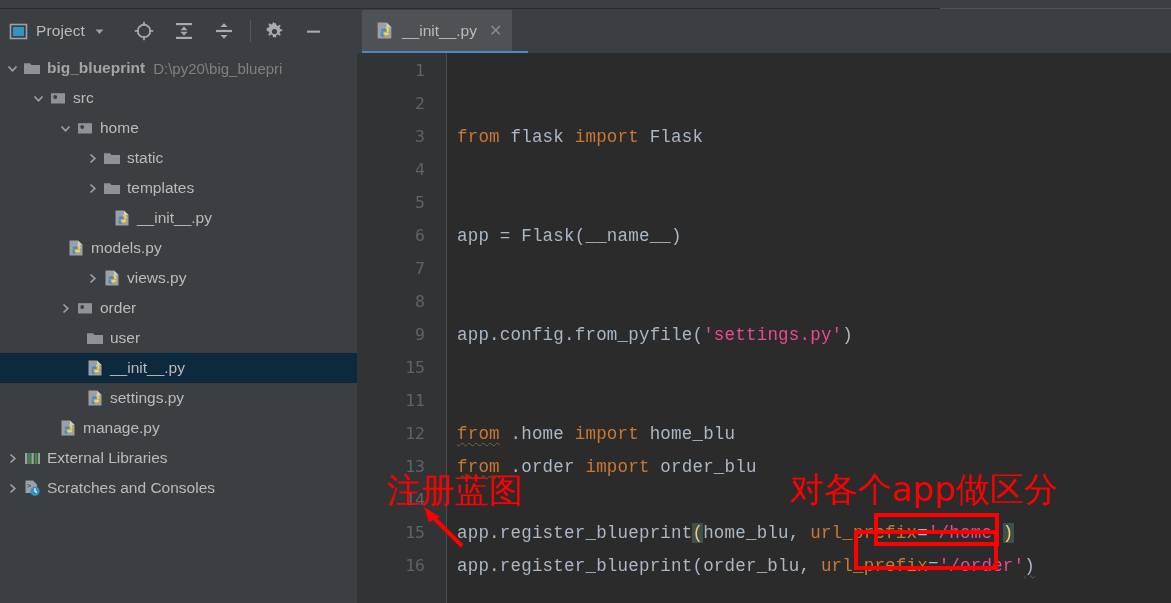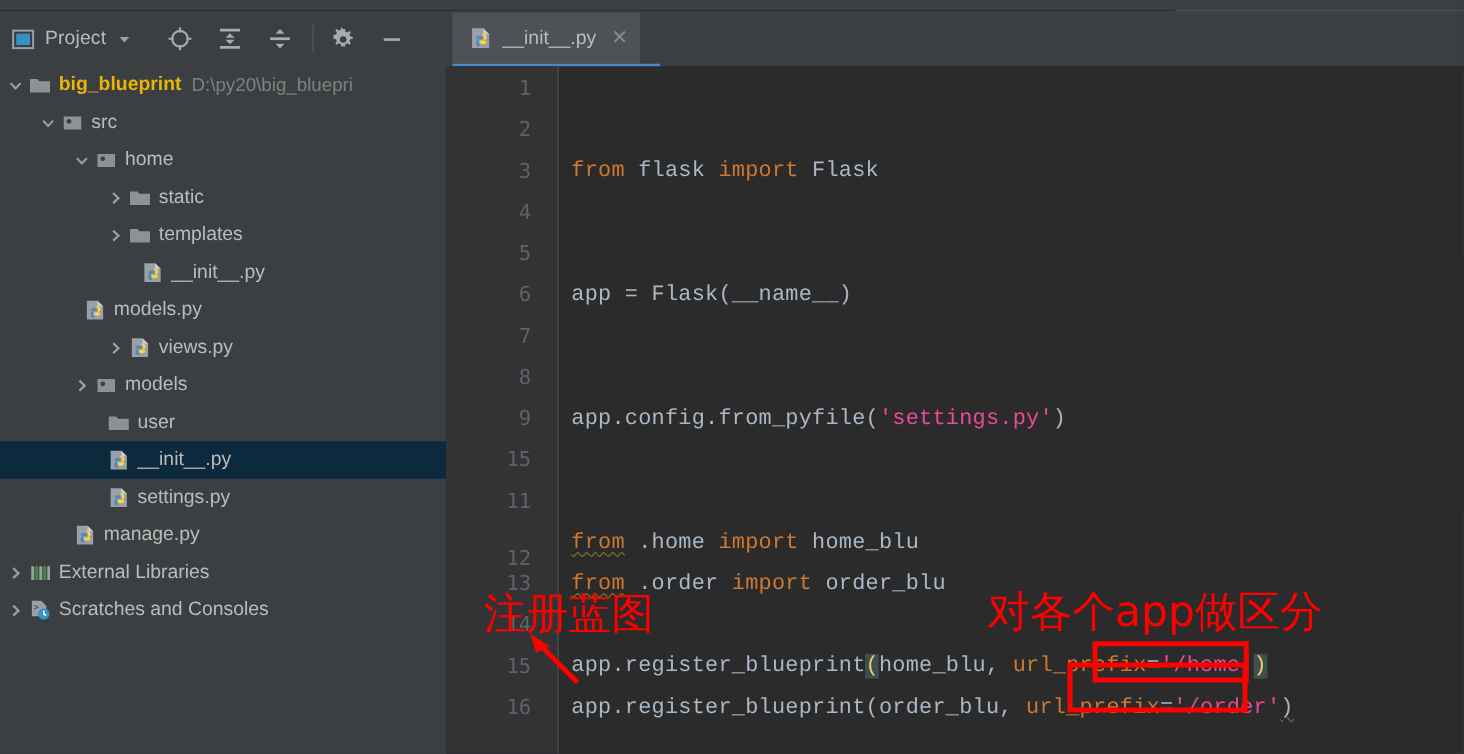--- a/index.html
+++ b/index.html
@@ -104,21 +104,21 @@
     display: flex; align-items: center; justify-content: center;
     flex: none;
   }
   .tree-icon {
     width: 22px; height: 30px;
     display: flex; align-items: center; justify-content: center;
     flex: none;
     margin-right: 4px;
   }
   .tree-label { flex: none; }
-  .tree-label.bold { font-weight: bold; color: #eab308; }
+  .tree-label.bold { font-weight: bold; color: #a3a3a3; }
   .tree-path {
     color: #808080;
     font-size: 15px;
     margin-left: 8px;
   }
 
   
   .tabbar {
     position: absolute;
     left: 357px; top: 9px;
@@ -429,21 +429,21 @@
         <svg width="13" height="13" viewBox="0 0 13 13">
             <path d="M4.5 2.5 L8.8 6.5 L4.5 10.5" fill="none" stroke="#9aa0a6" stroke-width="1.7"></path>
           </svg>
       </span>
       <span class="tree-icon">
         <svg width="18" height="16" viewBox="0 0 18 16">
             <path d="M2 3.2 L16 3.2 L16 13.5 L2 13.5 Z" fill="#8b9399"></path>
             <circle cx="6.2" cy="7" r="1.9" fill="#3c3f41"></circle>
           </svg>
       </span>
-      <span class="tree-label">models</span>
+      <span class="tree-label">order</span>
     </div>
 
     <div class="tree-row" style="padding-left:84px;">
       <span class="tree-icon">
         <svg width="18" height="16" viewBox="0 0 18 16">
             <path d="M1 3.2 L7 3.2 L8.4 5 L17 5 L17 14 L1 14 Z" fill="#8b9399"></path>
           </svg>
       </span>
       <span class="tree-label">user</span>
     </div>
@@ -544,21 +544,21 @@
       <div class="gutter-line" style="top:41px;">2</div>
       <div class="gutter-line" style="top:74px;">3</div>
       <div class="gutter-line" style="top:107px;">4</div>
       <div class="gutter-line" style="top:140px;">5</div>
       <div class="gutter-line" style="top:173px;">6</div>
       <div class="gutter-line" style="top:206px;">7</div>
       <div class="gutter-line" style="top:239px;">8</div>
       <div class="gutter-line" style="top:272px;">9</div>
       <div class="gutter-line" style="top:305px;">15</div>
       <div class="gutter-line" style="top:338px;">11</div>
-      <div class="gutter-line" style="top:384px;">12</div>
+      <div class="gutter-line" style="top:371px;">12</div>
       <div class="gutter-line" style="top:404px;">13</div>
       <div class="gutter-line" style="top:437px;">14</div>
       <div class="gutter-line" style="top:470px;">15</div>
       <div class="gutter-line" style="top:503px;">16</div>
     </div>
     <div class="gutter-divider"></div>
 
     <div class="code-area">
 
       <div class="code-line" style="top:74px;"><span class="kw">from</span> <span class="ident">flask</span> <span class="kw">import</span> <span class="cls">Flask</span></div>

